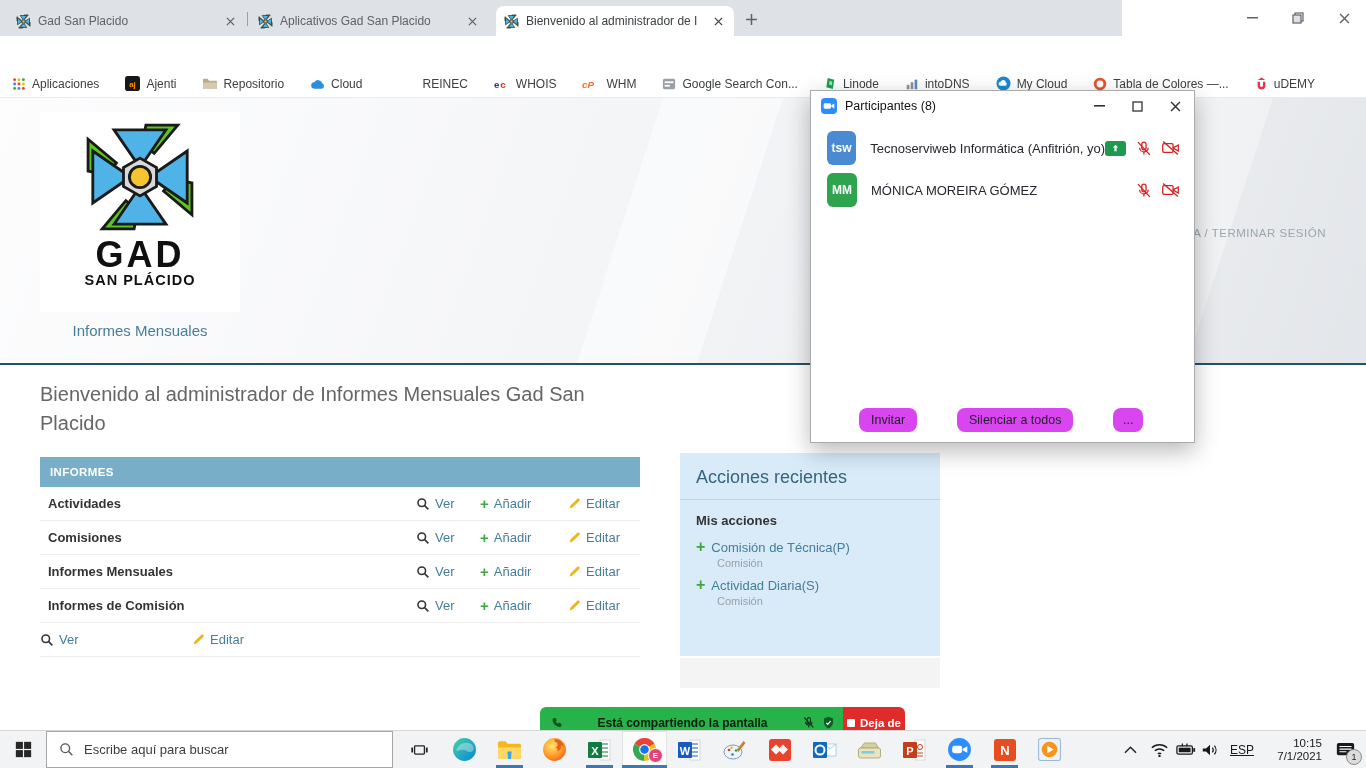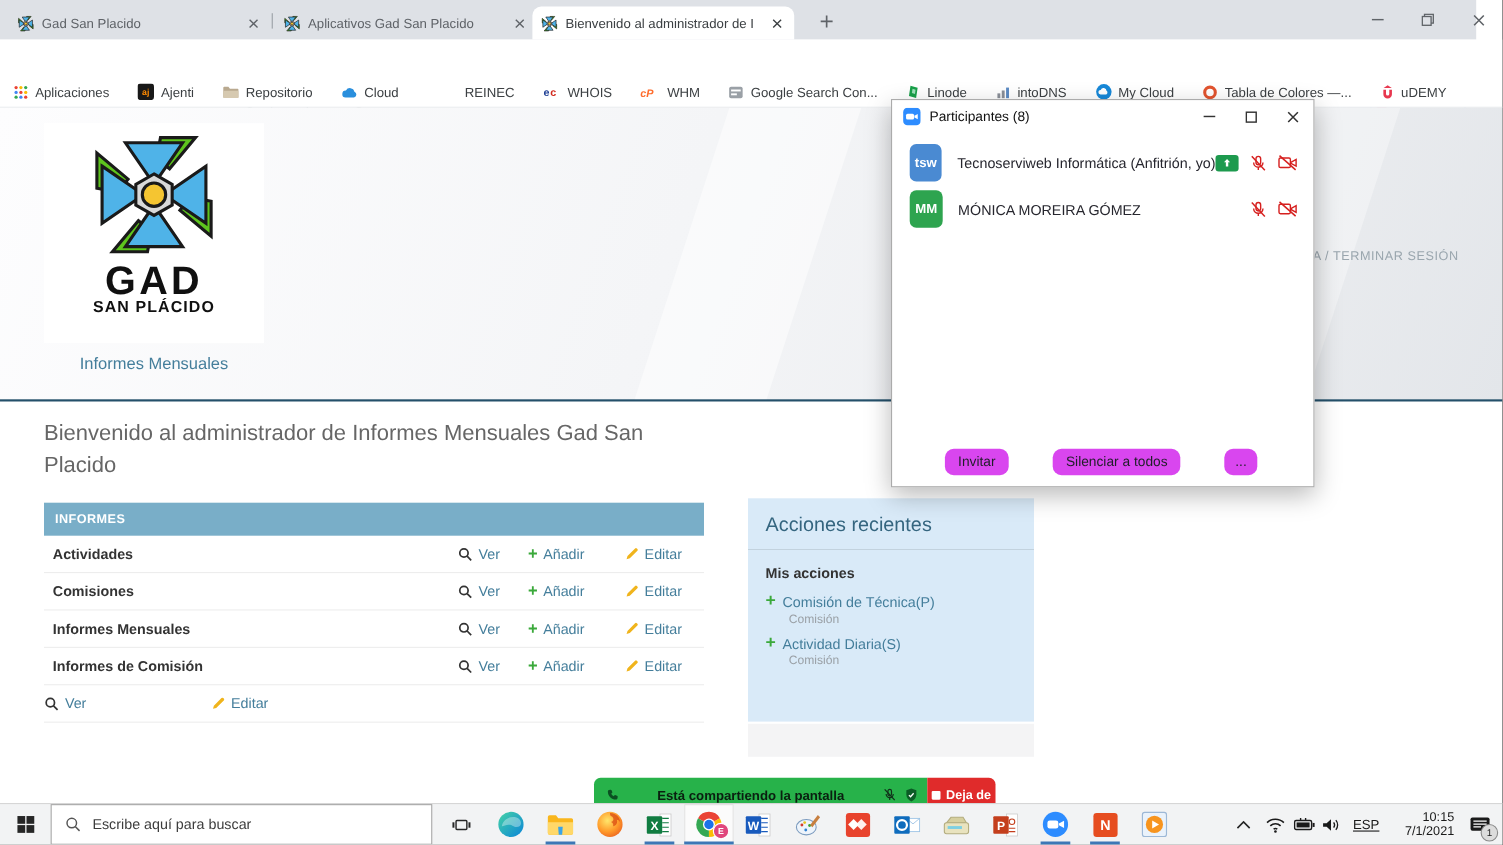--- a/index.html
+++ b/index.html
@@ -1,21 +1,21 @@
 <!DOCTYPE html>
 <html><head>
 <meta charset="utf-8">
 <style>
   html,body{margin:0;padding:0;background:#333;}
   .stage{position:relative;width:1366px;height:768px;background:#fff;overflow:hidden;
          font-family:"Liberation Sans",sans-serif;-webkit-font-smoothing:antialiased;}
   .abs{position:absolute;}
 
   
-  .tabstrip{left:0;top:0;width:1342px;height:36px;background:#dee1e6;}
+  .tabstrip{left:0;top:0;width:1122px;height:36px;background:#dee1e6;}
   .tab{top:6px;height:30px;width:238px;display:flex;align-items:center;padding:0 8px;box-sizing:border-box;}
   .tab .t-title{flex:1;font-size:12px;color:#5f6368;white-space:nowrap;overflow:hidden;margin-left:7px;}
   .tab.active{background:#fff;border-radius:8px 8px 0 0;}
   .tab.active .t-title{color:#3c4043;}
   .tab-sep{top:12px;width:1px;height:14px;background:#9aa0a6;}
   .tclose{width:16px;height:16px;display:flex;align-items:center;justify-content:center;border-radius:50%;}
   .newtab{top:8px;width:22px;height:22px;display:flex;align-items:center;justify-content:center;}
   .winctl{top:4px;width:28px;height:28px;display:flex;align-items:center;justify-content:center;}
   .toolbar{left:0;top:36px;width:1366px;height:34px;background:#fff;}
   .navbtn{top:41px;width:24px;height:24px;display:flex;align-items:center;justify-content:center;}
@@ -163,21 +163,21 @@
             </g>
           </svg>
       </span>
       <span class="t-title">Aplicativos Gad San Placido</span>
       <span class="tclose">
         <svg width="9" height="9" viewBox="0 0 10 10">
             <path d="M1 1l8 8M9 1l-8 8" stroke="#5f6368" stroke-width="1.4"></path>
           </svg>
         </span>
     </div>
-    <div class="abs tab active" style="left:484px;">
+    <div class="abs tab active" style="left:496px;">
       <span>
         <svg width="15" height="15" viewBox="0 0 100 100">
             <g stroke="#1a1a1a" stroke-width="4">
           <g fill="#5ec41e">
                 <polygon points="55,6 82,6 62,30 52,22"></polygon>
                 <polygon points="94,55 94,82 70,62 78,52"></polygon>
                 <polygon points="45,94 18,94 38,70 48,78"></polygon>
                 <polygon points="6,45 6,18 30,38 22,48"></polygon>
               </g>
           <g fill="#4fb3e8">

